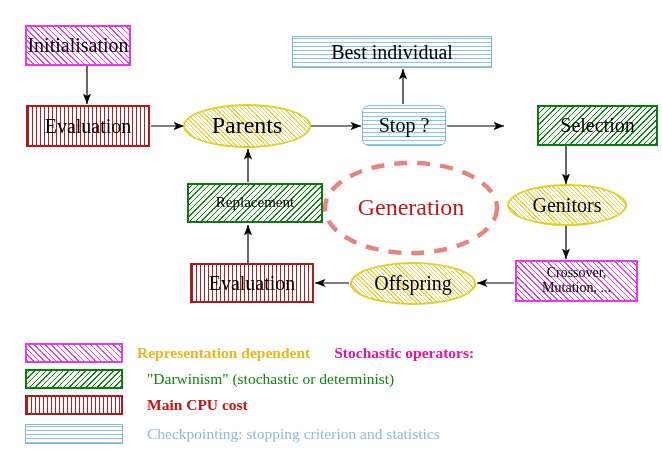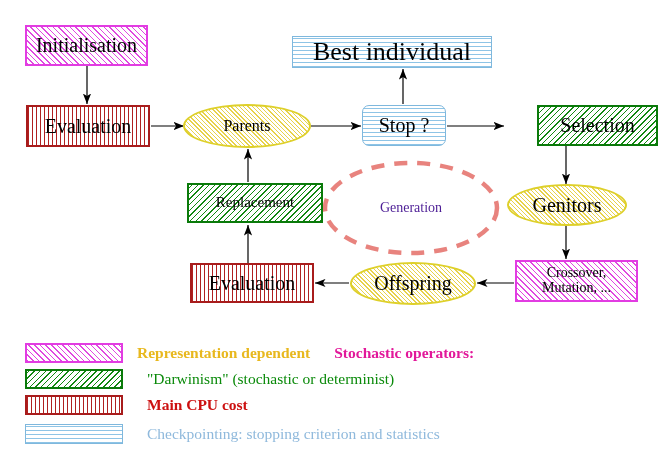--- a/index.html
+++ b/index.html
@@ -93,34 +93,34 @@
     <line x1="349" y1="283" x2="315" y2="283"></line>
 
     <line x1="248" y1="263" x2="248" y2="225"></line>
 
     <line x1="248" y1="182" x2="248" y2="149"></line>
   </g>
 
   <ellipse cx="411" cy="208" rx="86" ry="45" fill="none" stroke="#e8837e" stroke-width="4.5" stroke-dasharray="13 10" stroke-linecap="butt"></ellipse>
 </svg>
 
-<div class="node hatch-magenta b-magenta" style="left:25px;top:25px;width:123px;height:41px;">
+<div class="node hatch-magenta b-magenta" style="left:25px;top:25px;width:106px;height:41px;">
   <span class="lbl" style="font-size:20px;">Initialisation</span>
 </div>
 
 <div class="node hatch-red-vert b-red" style="left:26px;top:105px;width:124px;height:42px;">
   <span class="lbl" style="font-size:20px;">Evaluation</span>
 </div>
 
 <div class="node hatch-yellow b-yellow ellipse" style="left:183px;top:104px;width:128px;height:44px;">
-  <span class="lbl" style="font-size:16px;">Parents</span>
+  <span class="lbl" style="font-size:24px;">Parents</span>
 </div>
 
 <div class="node hatch-blue-horiz b-blue" style="left:292px;top:36px;width:200px;height:32px;">
-  <span class="lbl" style="font-size:26px;">Best individual</span>
+  <span class="lbl" style="font-size:20px;">Best individual</span>
 </div>
 
 <div class="node hatch-blue-horiz b-blue round-rect" style="left:362px;top:105px;width:84px;height:41px;">
   <span class="lbl" style="font-size:20px;">Stop ?</span>
 </div>
 
 <div class="node hatch-green b-green" style="left:505px;top:105px;width:121px;height:41px;margin-left:32px;">
   <span class="lbl" style="font-size:20px;">Selection</span>
 </div>
 
@@ -139,21 +139,21 @@
 
 <div class="node hatch-red-vert b-red" style="left:190px;top:263px;width:124px;height:40px;">
   <span class="lbl" style="font-size:20px;">Evaluation</span>
 </div>
 
 <div class="node hatch-green b-green" style="left:187px;top:183px;width:136px;height:40px;">
   <span class="lbl" style="font-size:15px;">Replacement</span>
 </div>
 
 <div class="node" style="left:325px;top:190px;width:172px;height:36px;">
-  <span class="lbl" style="font-size:14px;color:#4c1d95;">Generation</span>
+  <span class="lbl" style="font-size:24px;color:#b91c1c;">Generation</span>
 </div>
 
 <div id="legend">
 
   <div class="lrow" style="top:6px;">
     <div class="swatch hatch-magenta b-magenta"></div>
     <span class="ltext c-gold" style="margin-left:14px;">Representation dependent</span>
     <span class="ltext c-magenta">Stochastic operators:</span>
   </div>
 

